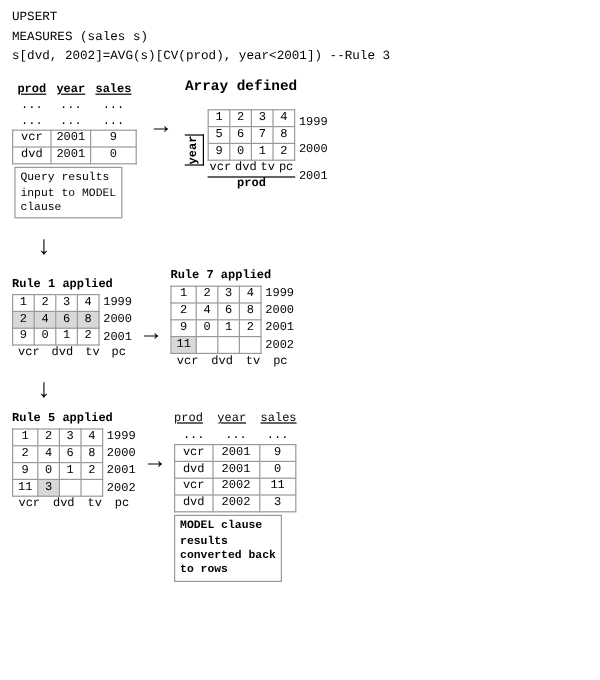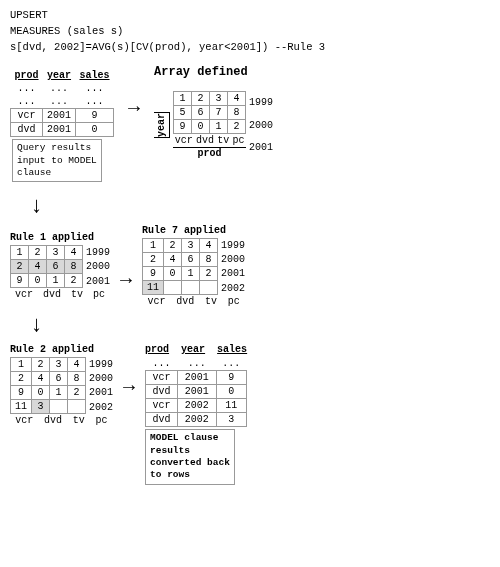--- a/index.html
+++ b/index.html
@@ -257,21 +257,21 @@
     </div>
   </div>
 
   <div style="margin-left:20px;">
     <div style="font-size:22px;">↓</div>
   </div>
 
   <div style="display:flex; align-items:flex-start; gap:10px;">
 
     <div class="flex-col">
-      <div class="rule-label">Rule 2 applied</div>
+      <div class="rule-label">Rule 5 applied</div>
       <div style="display:flex; align-items:stretch;">
         <table>
           <tbody>
             <tr>
               <td>1</td>
               <td>2</td>
               <td>3</td>
               <td>4</td>
             </tr>
             <tr>
@@ -305,21 +305,21 @@
         <span>vcr</span>
           <span>dvd</span>
           <span>tv</span>
           <span>pc</span>
       </div>
     </div>
 
     <div style="font-size:20px; margin-top:30px;">→</div>
 
     <div class="flex-col">
-      <div style="font-size:10px; font-weight:bold; margin-bottom:2px; text-decoration:none;">
+      <div style="font-size:10px; font-weight:normal; margin-bottom:2px; text-decoration:none;">
         <span style="text-decoration:underline;">prod</span>&nbsp;
         <span style="text-decoration:underline;">year</span>&nbsp;
         <span style="text-decoration:underline;">sales</span>
       </div>
       <table>
         <tbody>
           <tr class="dotrow">
             <td style="border:none;">...</td>
             <td style="border:none;">...</td>
             <td style="border:none;">...</td>

